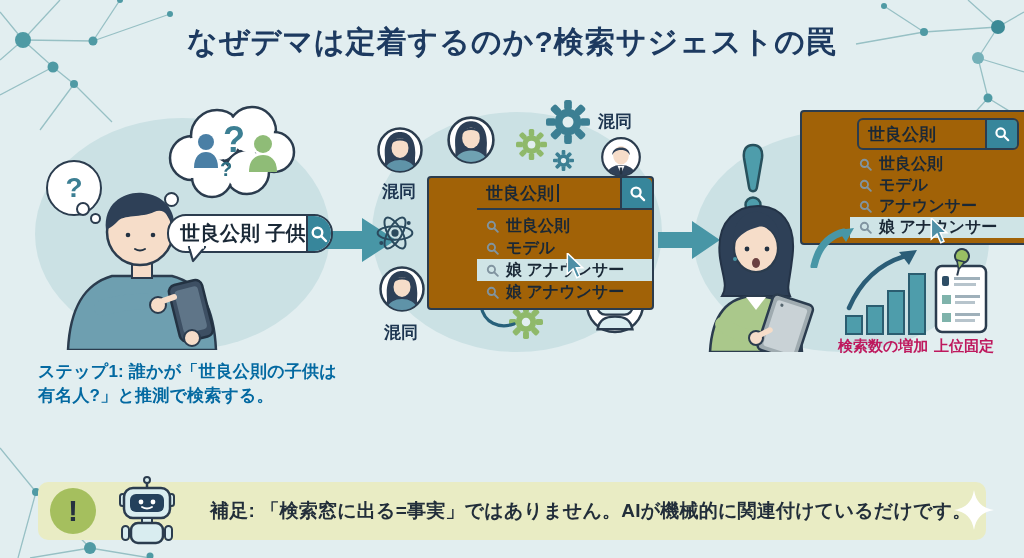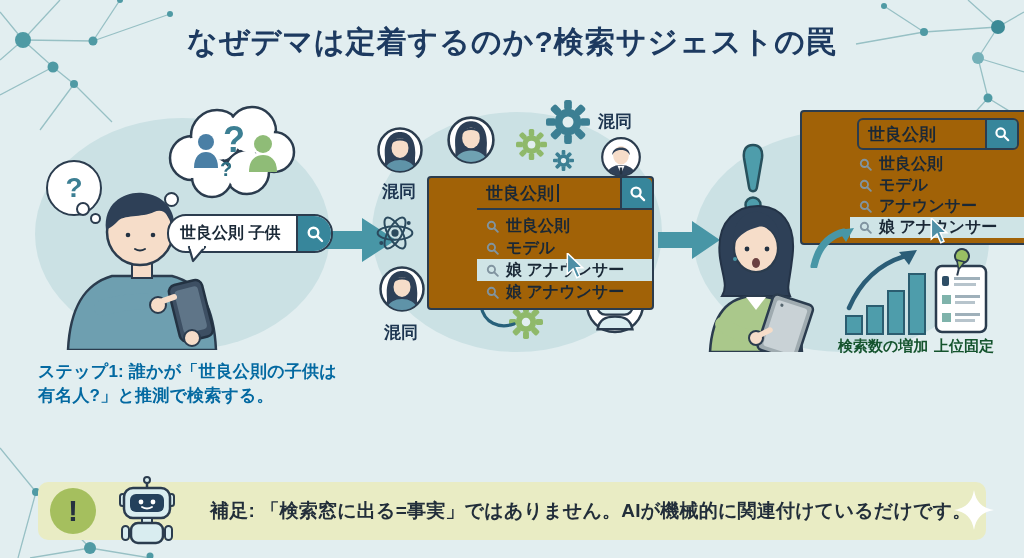--- a/index.html
+++ b/index.html
@@ -26,21 +26,21 @@
   .thought-q{position:absolute;left:46px;top:160px;width:52px;height:52px;border-radius:50%;
              background:#fff;border:2.5px solid #2b3c4e;z-index:3;
              display:flex;align-items:center;justify-content:center;
              font-size:28px;font-weight:900;color:#3c7f93;}
   .tdot{position:absolute;background:#fff;border:2px solid #2b3c4e;border-radius:50%;z-index:3;}
 
   
   .pill{position:absolute;left:167px;top:214px;width:162px;height:35px;z-index:4;
         display:flex;background:#fff;border:2.5px solid #2b3c4e;border-radius:19px;overflow:hidden;}
   .pill-text{flex:1;display:flex;align-items:center;padding-left:11px;
-             font-size:16px;font-weight:800;color:#1a2836;white-space:nowrap;}
+             font-size:20px;font-weight:800;color:#1a2836;white-space:nowrap;}
   .pill-btn{width:33px;background:#37869b;border-left:2.5px solid #2b3c4e;
             display:flex;align-items:center;justify-content:center;}
 
   
   .searchbox{position:absolute;background:#a16207;border:2.5px solid #2b3c4e;border-radius:4px;z-index:4;padding-left:48px;}
   .sb-inputrow{display:flex;align-items:stretch;height:30px;border-bottom:2.5px solid #2b3c4e;}
   .sb-query{flex:1;display:flex;align-items:center;padding-left:9px;
             font-size:17px;font-weight:800;color:#1a2836;white-space:nowrap;}
   .text-caret{display:inline-block;width:2px;height:18px;background:#1a2836;margin-left:3px;}
   .sb-btn{width:30px;background:#37869b;border-left:2.5px solid #2b3c4e;
@@ -51,21 +51,21 @@
   .sb-row.hl{background:#cfe4e6;}
   .inset{padding-top:6px;}
   .inset .sb-inputrow{height:28px;margin:0 7px;border:2.5px solid #2b3c4e;border-radius:6px;}
   .inset .sb-btn{border-top-right-radius:4px;border-bottom-right-radius:4px;}
   .inset .sb-list{padding:4px 0 5px 0;}
   .inset .sb-row{height:21px;}
 
   .cursor-arrow{position:absolute;z-index:6;}
 
   
-  .minilabel{position:absolute;z-index:4;font-size:15px;font-weight:800;color:#14532d;white-space:nowrap;}
+  .minilabel{position:absolute;z-index:4;font-size:15px;font-weight:800;color:#be185d;white-space:nowrap;}
 
   
   .banner{position:absolute;left:38px;top:482px;width:948px;height:58px;background:#e9ecc4;
           border-radius:10px;z-index:5;}
   .badge{position:absolute;left:12px;top:6px;width:46px;height:46px;border-radius:50%;
          background:#a5bf5e;display:flex;align-items:center;justify-content:center;
          font-size:30px;font-weight:900;color:#25313f;}
   .banner-text{position:absolute;left:172px;top:0;height:58px;display:flex;align-items:center;
                font-size:19px;font-weight:800;color:#222e3a;letter-spacing:.2px;white-space:nowrap;}
 </style>

